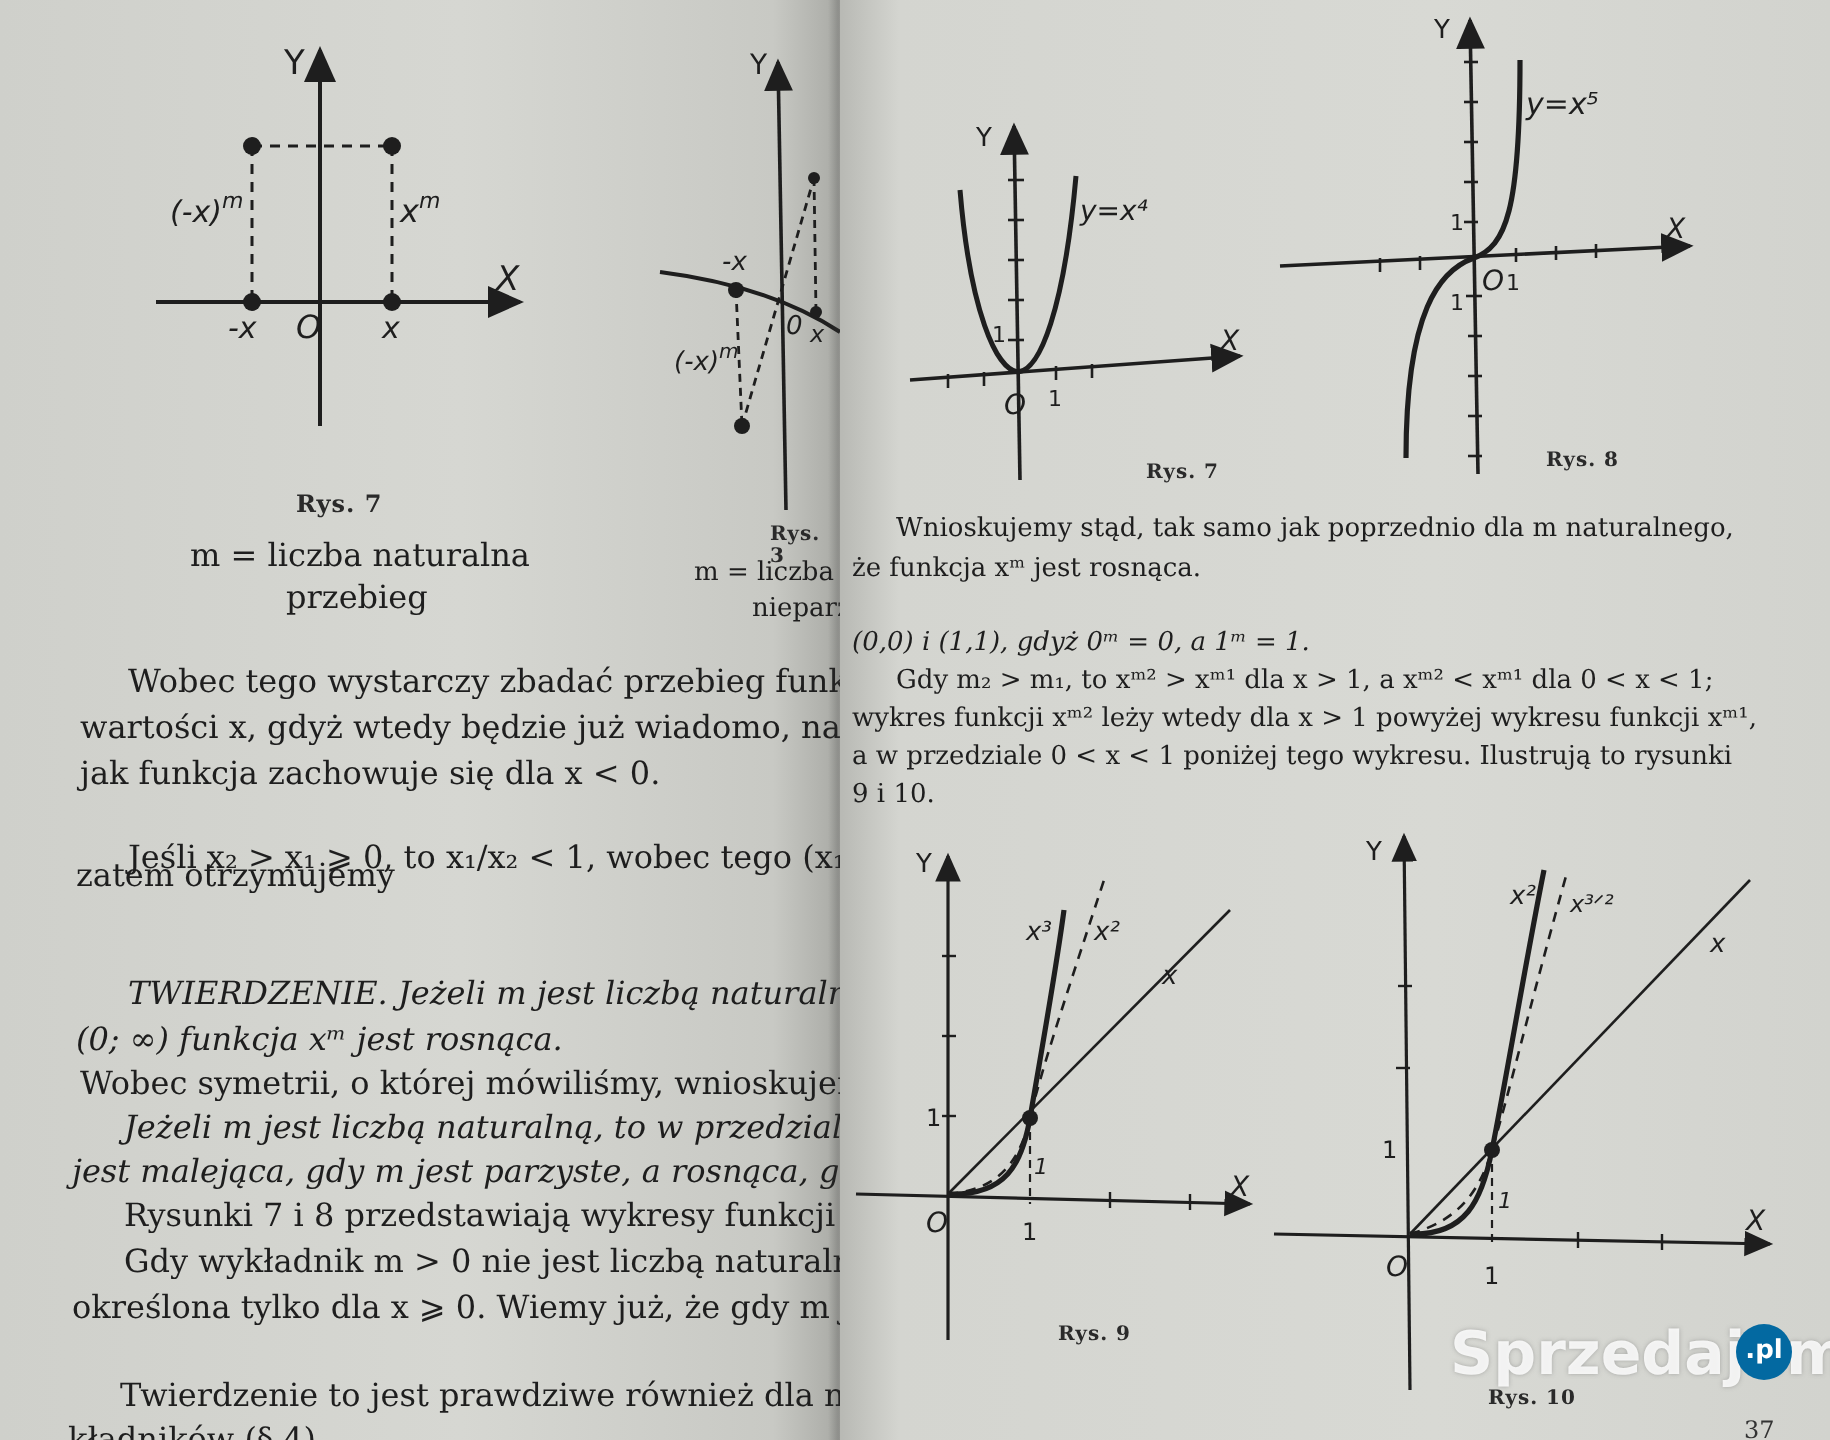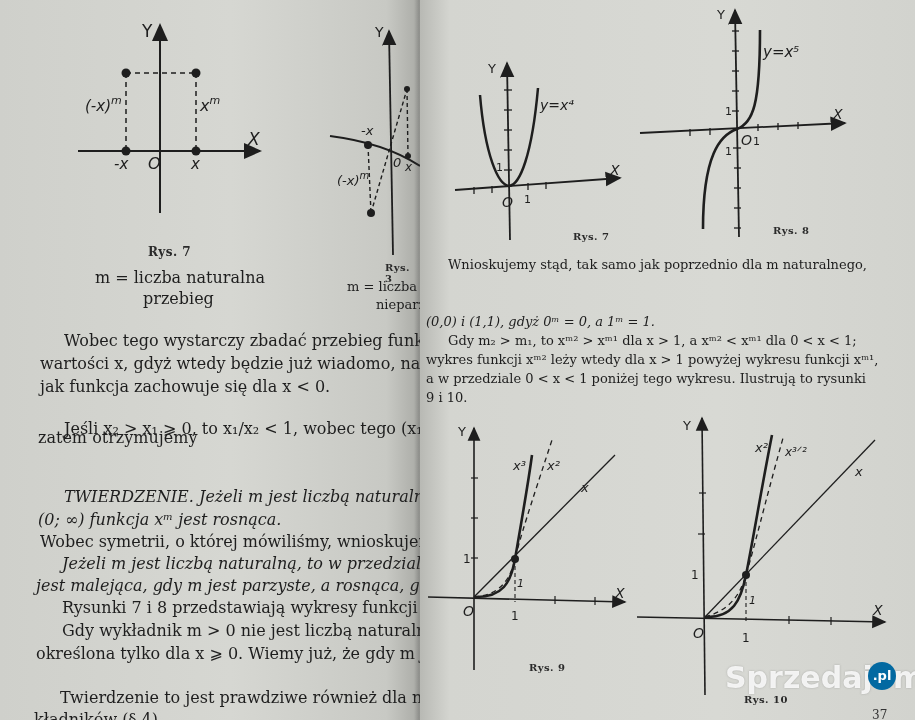--- a/index.html
+++ b/index.html
@@ -160,20 +160,21 @@
     <text x="198" y="114" font-size="14" font-style="italic">X</text>
     <text x="106" y="140" font-size="14" font-style="italic">O</text>
     <text x="90" y="110" font-size="11">1</text>
     <text x="118" y="140" font-size="11">1</text>
     <text x="90" y="150" font-size="11">1</text>
     <text x="128" y="52" font-size="15" font-style="italic">y=x⁵</text>
   </svg>
   <div class="cap" style="left:353px;top:225px;font-size:10px;">Rys. 8</div>
 
   <div class="txt-s" style="left:28px;top:255px;text-align:center;">Wnioskujemy stąd, tak samo jak poprzednio dla m naturalnego,</div>
+  <div class="txt-s" style="left:6px;top:275px;">że funkcja xᵐ jest rosnąca.</div>
   <div class="txt-s" style="left:6px;top:312px;font-style:italic;">(0,0) i (1,1), gdyż 0ᵐ = 0, a 1ᵐ = 1.</div>
   <div class="txt-s" style="left:28px;top:331px;">Gdy m₂ &gt; m₁, to xᵐ² &gt; xᵐ¹ dla x &gt; 1, a xᵐ² &lt; xᵐ¹ dla 0 &lt; x &lt; 1;</div>
   <div class="txt-s" style="left:6px;top:350px;">wykres funkcji xᵐ² leży wtedy dla x &gt; 1 powyżej wykresu funkcji xᵐ¹,</div>
   <div class="txt-s" style="left:6px;top:369px;">a w przedziale 0 &lt; x &lt; 1 poniżej tego wykresu. Ilustrują to rysunki</div>
   <div class="txt-s" style="left:6px;top:388px;">9 i 10.</div>
 
   <svg width="220" height="260" style="left:5px;top:420px;">
     <line x1="49" y1="250" x2="49" y2="8" stroke="#1e1e1e" stroke-width="1.6" marker-end="url(#arr)"></line>
     <line x1="3" y1="177" x2="200" y2="182" stroke="#1e1e1e" stroke-width="1.6" marker-end="url(#arr)"></line>
     <g stroke="#1e1e1e" stroke-width="1.2">

